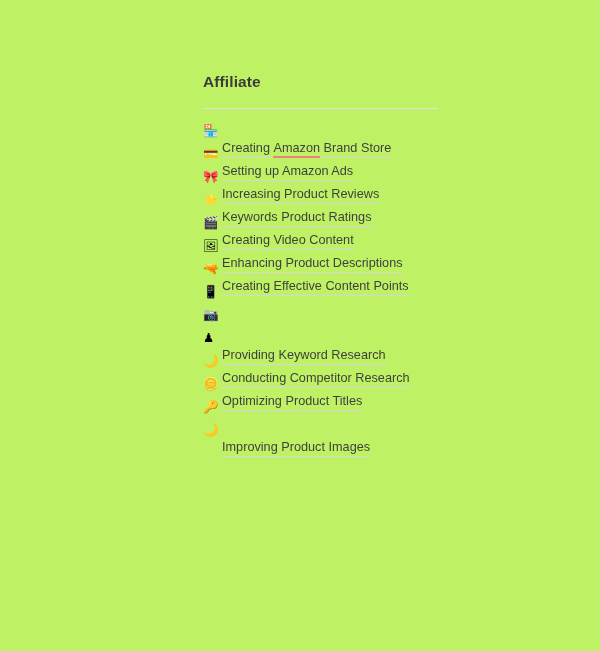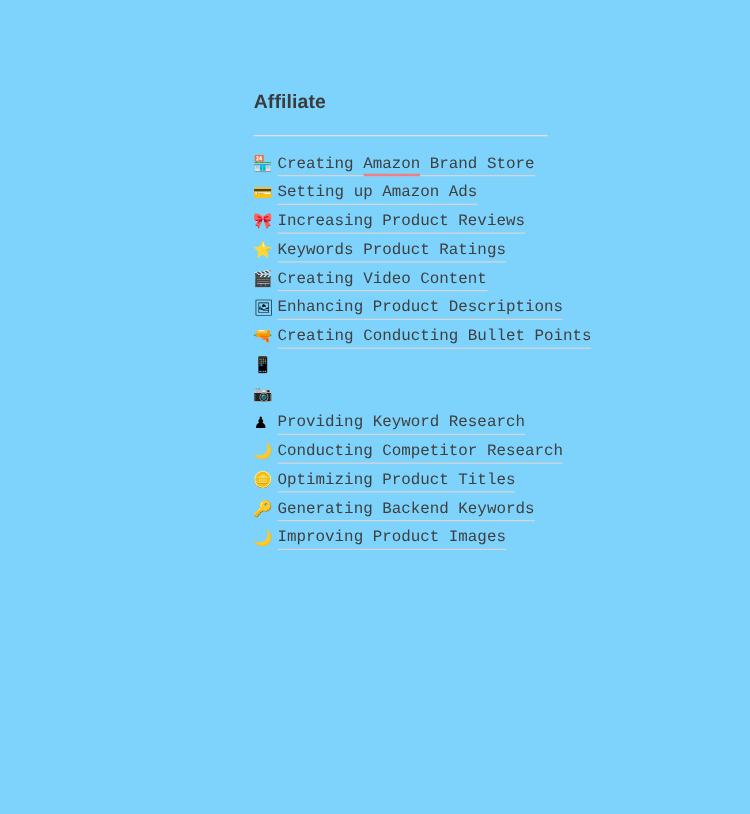--- a/index.html
+++ b/index.html
@@ -14,21 +14,21 @@
     -webkit-font-smoothing: antialiased;
     overflow: hidden;
   }
 
   .page {
     position: absolute;
     left: 0;
     top: 0;
     width: 600px;
     height: 651px;
-    background: #7dd3fc;
+    background: #bef264;
   }
 
   .content-column {
     position: absolute;
     left: 203px;
     top: 72px;
     width: 260px;
   }
 
   .section-title {
@@ -75,24 +75,23 @@
 
   .item-link {
     font-size: 12.7px;
     color: #3f3f3f;
     line-height: 23px;
     text-decoration: none;
     border-bottom: 1px solid #d6d6d6;
     display: inline-block;
     height: 18px;
     line-height: 18px;
-    margin-top: 3px;
+    margin-top: 20px;
     white-space: nowrap;
     cursor: pointer;
-    font-family: Liberation Mono, monospace;
   }
 
   .item-link .term-highlight {
     border-bottom: 2px solid #f08080;
     padding-bottom: 0px;
     display: inline-block;
     line-height: 16px;
   }
 </style>
 </head>
@@ -126,21 +125,21 @@
         <li class="link-item">
           <span class="item-icon">🎬</span>
           <a class="item-link" href="#">Creating Video Content</a>
         </li>
         <li class="link-item">
           <span class="item-icon">🖼</span>
           <a class="item-link" href="#">Enhancing Product Descriptions</a>
         </li>
         <li class="link-item">
           <span class="item-icon">🔫</span>
-          <a class="item-link" href="#">Creating Conducting Bullet Points</a>
+          <a class="item-link" href="#">Creating Effective Content Points</a>
         </li>
         <li class="link-item">
           <span class="item-icon">📱</span>
         </li>
         <li class="link-item">
           <span class="item-icon">📷</span>
         </li>
         <li class="link-item">
           <span class="item-icon">♟</span>
           <a class="item-link" href="#">Providing Keyword Research</a>
@@ -148,21 +147,20 @@
         <li class="link-item">
           <span class="item-icon">🌙</span>
           <a class="item-link" href="#">Conducting Competitor Research</a>
         </li>
         <li class="link-item">
           <span class="item-icon">🪙</span>
           <a class="item-link" href="#">Optimizing Product Titles</a>
         </li>
         <li class="link-item">
           <span class="item-icon">🔑</span>
-          <a class="item-link" href="#">Generating Backend Keywords</a>
         </li>
         <li class="link-item">
           <span class="item-icon">🌙</span>
           <a class="item-link" href="#">Improving Product Images</a>
         </li>
       </ul>
 
   </div>
 </div>
 

